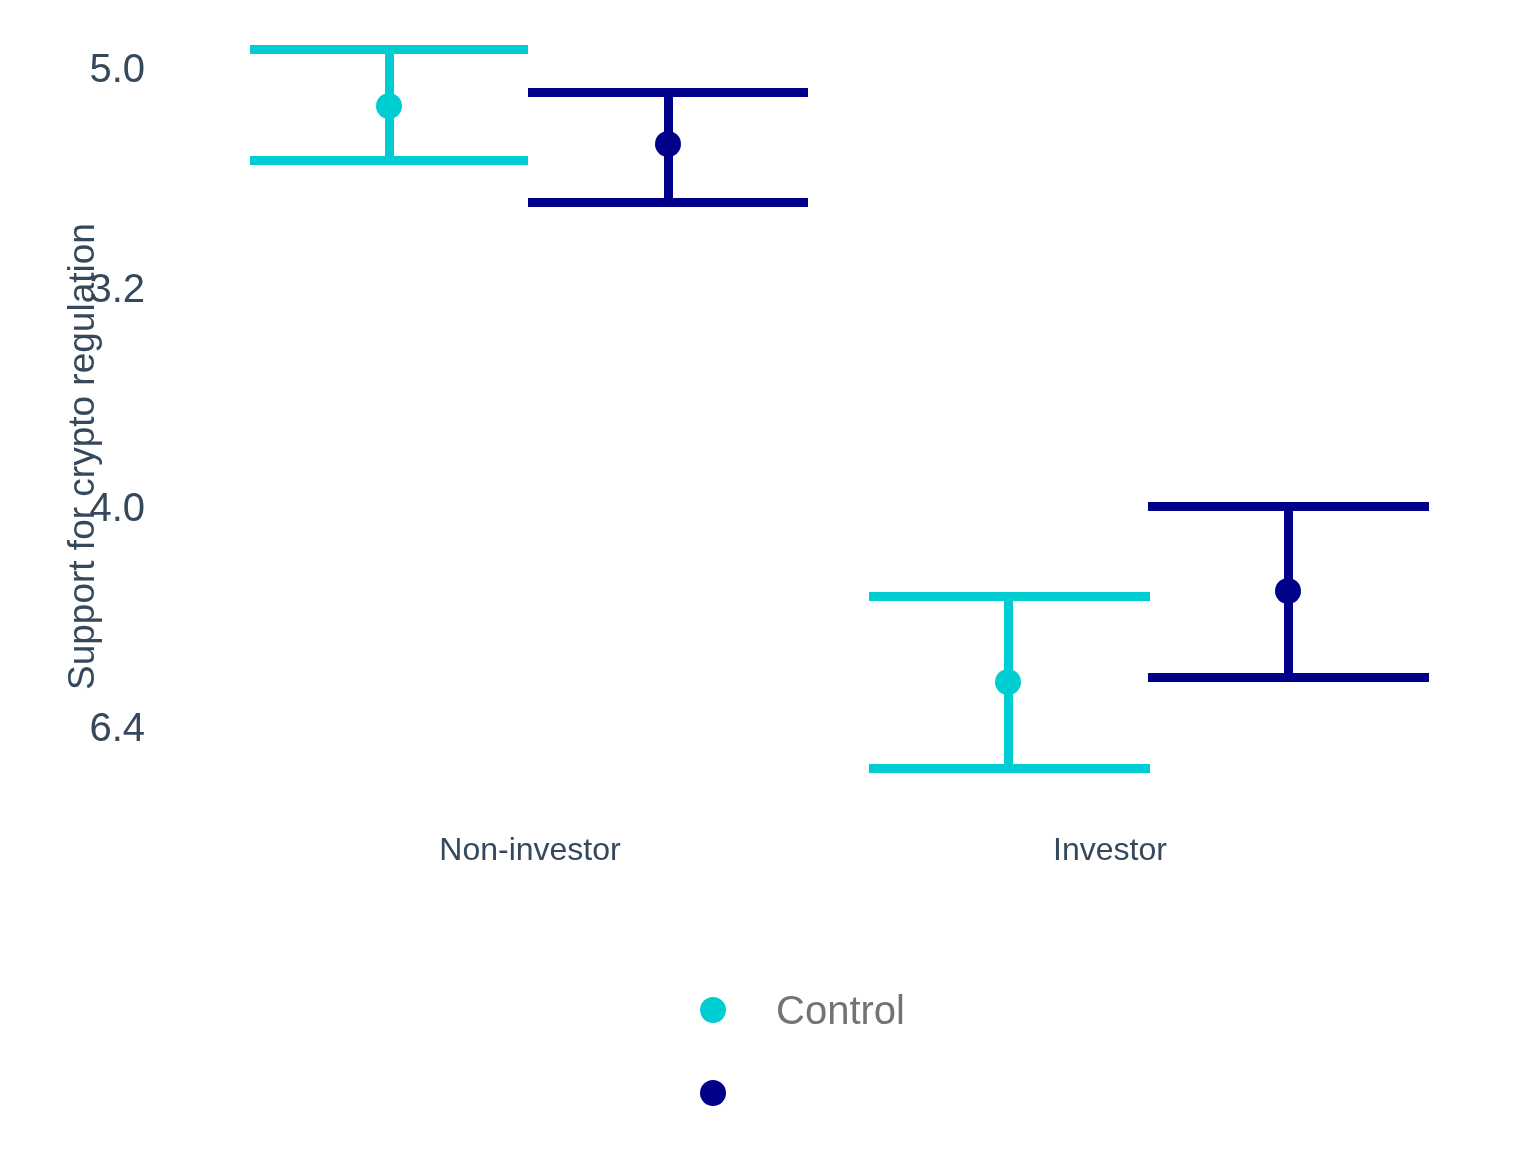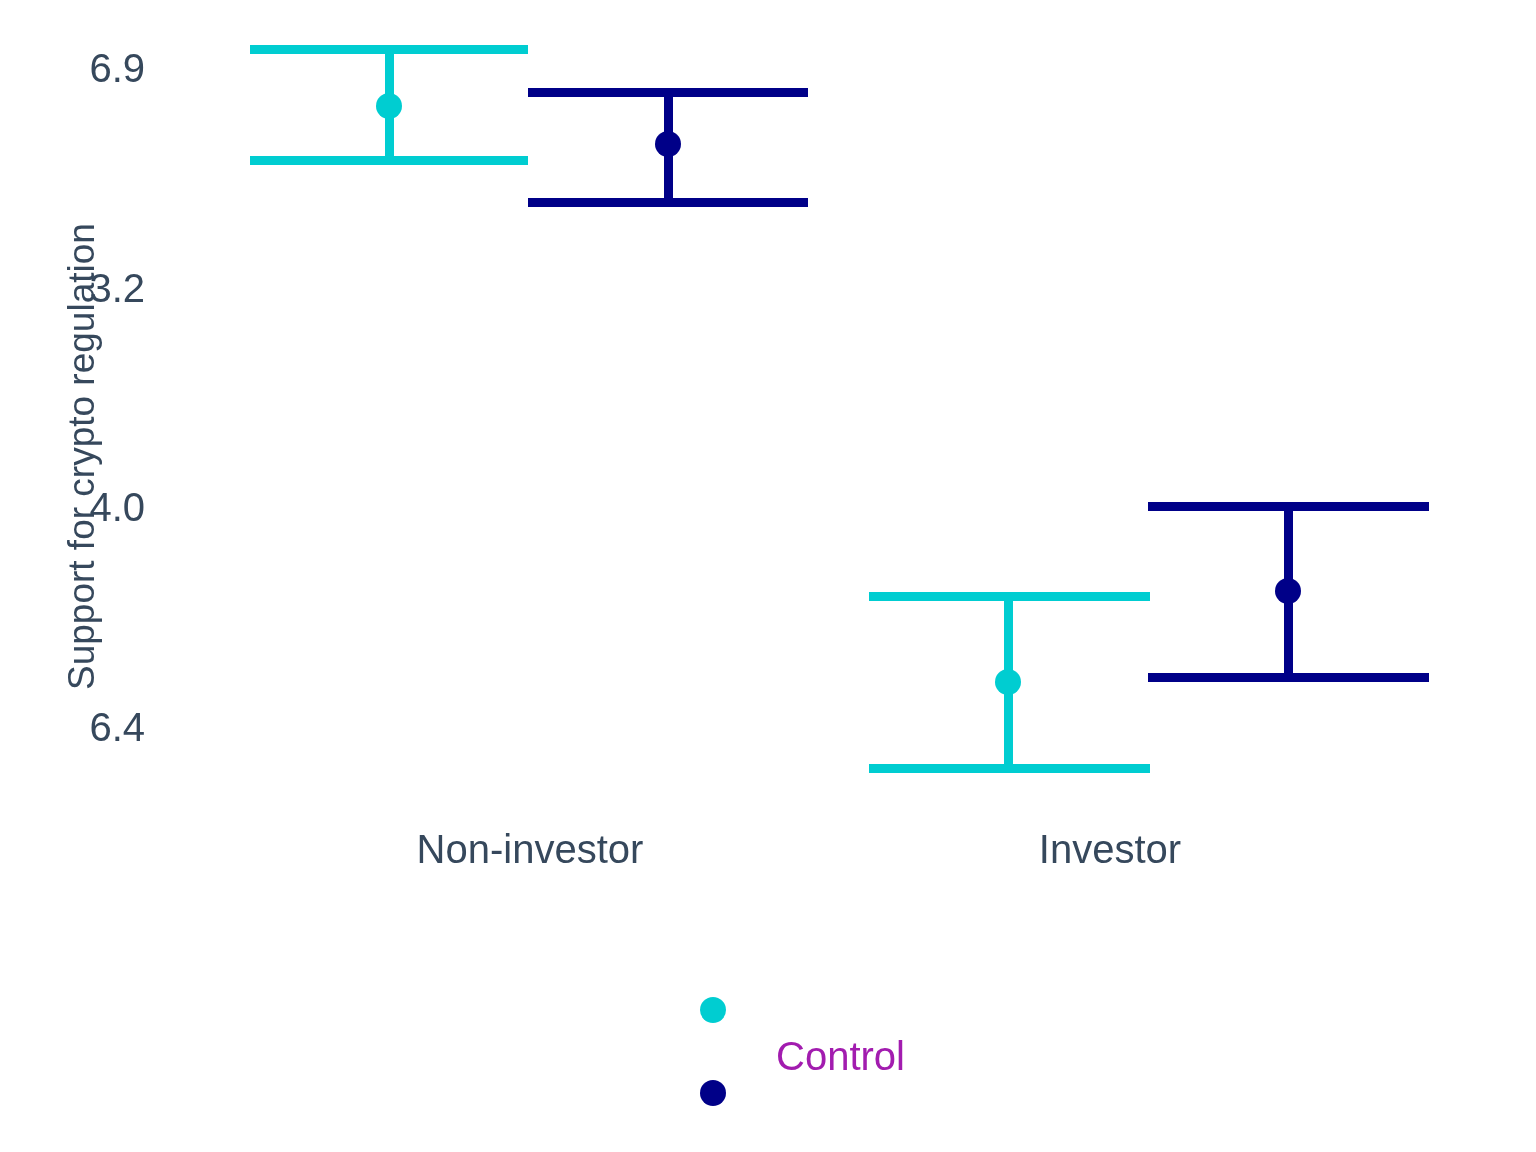--- a/index.html
+++ b/index.html
@@ -77,21 +77,21 @@
   .pointdot {
     position: absolute;
     width: 26px;
     height: 26px;
     border-radius: 50%;
     transform: translate(-50%, -50%);
   }
   
   .x-tick-label {
     position: absolute;
-    font-size: 40px;
+    font-size: 32px;
     color: #36485c;
     line-height: 40px;
     white-space: nowrap;
     transform: translateX(-50%);
     text-align: left;
   }
   
   #legend {
     position: absolute;
     left: 700px;
@@ -110,35 +110,34 @@
     height: 26px;
     border-radius: 50%;
     transform: translate(0, -50%);
   }
   .legend-label {
     position: absolute;
     left: 76px;
     top: 50%;
     transform: translateY(-50%);
     font-size: 40px;
-    color: #a21caf;
+    color: #737373;
     line-height: 40px;
     white-space: nowrap;
-    margin-top: 46px;
   }
 </style>
 </head>
 <body>
 
 <div id="chart-root">
 
   <div class="y-axis-title">Support for crypto regulation</div>
 
   <div class="y-ticks-wrap">
-    <div class="y-tick-label" style="top:68px;">6.9</div>
+    <div class="y-tick-label" style="top:68px;">5.0</div>
     <div class="y-tick-label" style="top:288px;">3.2</div>
     <div class="y-tick-label" style="top:507px;">4.0</div>
     <div class="y-tick-label" style="top:727px;">6.4</div>
   </div>
 
   <div id="panel">
 
     <div class="errbar">
       <div class="cap" style="left:250px; top:45px;  width:278px; background:#00cdd1;"></div>
       <div class="whisker" style="left:385px; top:45px;  height:120px; background:#00cdd1;"></div>

